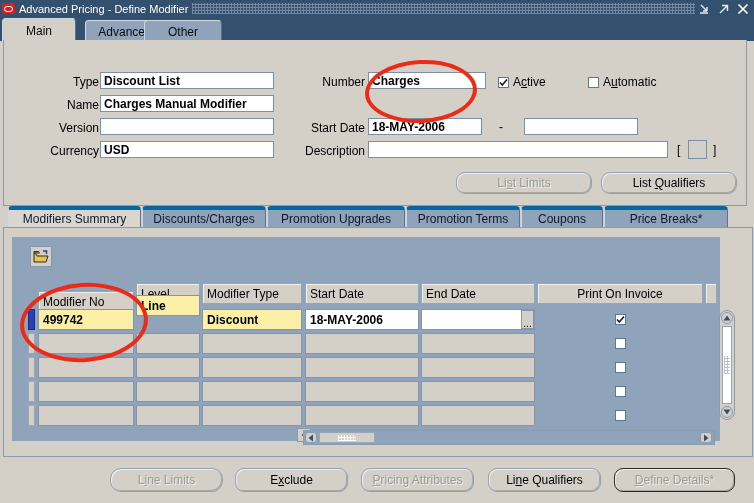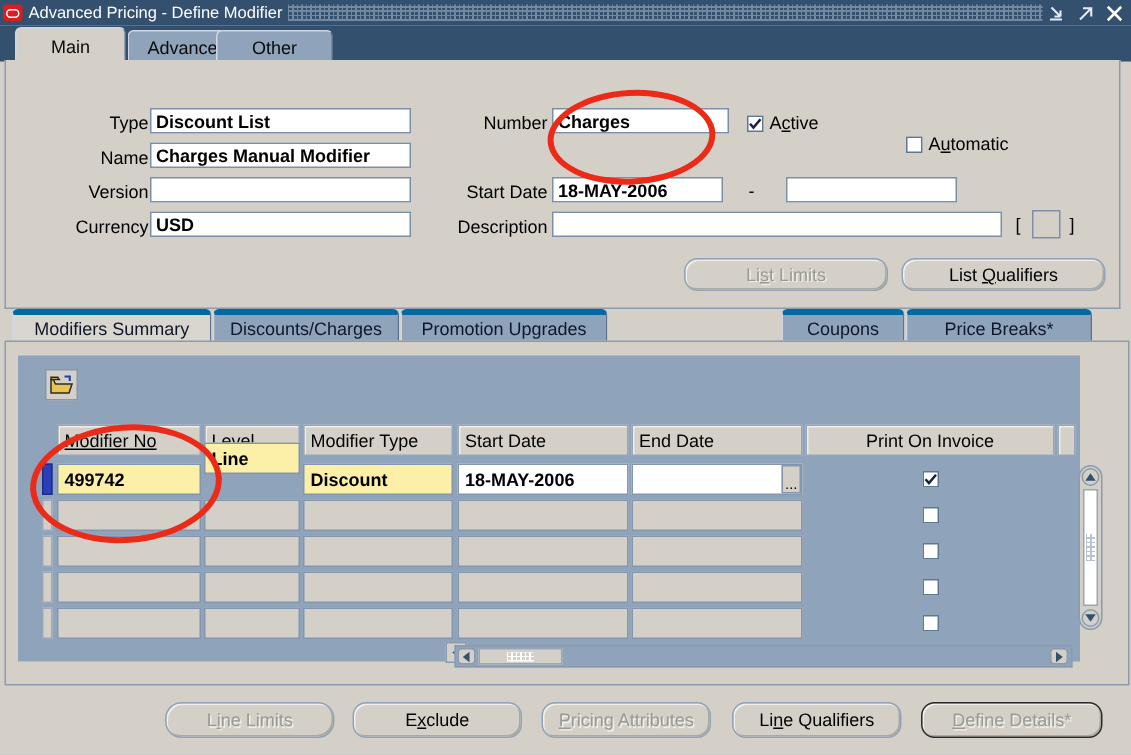--- a/index.html
+++ b/index.html
@@ -187,21 +187,21 @@
       </div>
       <div class="tbtn">
         <svg width="12" height="12" viewBox="0 0 12 12">
             <path d="M1.5 1.5 L10.5 10.5 M10.5 1.5 L1.5 10.5" stroke="#ffffff" stroke-width="1.7" fill="none"></path>
           </svg>
       </div>
     </div>
   </div>
 
   <div class="toptabs">
-    <div class="toptab active" style="left:10px;width:72px;text-align:right;">Main</div>
+    <div class="toptab active" style="left:2px;width:72px;text-align:right;">Main</div>
     <div class="toptab" style="left:85px;width:78px;">Advanced</div>
     <div class="toptab" style="left:144px;width:76px;">Other</div>
   </div>
 
   <div class="panel">
 
     <div class="lbl" style="left:10px;top:35px;width:85px;">Type</div>
     <div class="lbl" style="left:10px;top:58px;width:85px;">Name</div>
     <div class="lbl" style="left:10px;top:81px;width:85px;">Version</div>
     <div class="lbl" style="left:10px;top:104px;width:85px;">Currency</div>
@@ -225,54 +225,55 @@
     <div class="brk" style="left:709px;top:103px;">]</div>
 
     <div class="cbx" style="left:494px;top:35px;">
       <span class="box">
         <svg width="9" height="9" viewBox="0 0 9 9">
             <path d="M1 4.5 L3.3 7 L8 1.5" stroke="#15233b" stroke-width="1.7" fill="none"></path>
           </svg>
       </span>
       <span>A<u>c</u><span>tive</span></span>
     </div>
-    <div class="cbx" style="left:584px;top:49px;margin-left:16px;">
+    <div class="cbx" style="left:584px;top:35px;">
       <span class="box"></span>
       <span>A<u>u</u><span>tomatic</span></span>
     </div>
 
     <div class="btn disabled" style="left:452px;top:132px;width:136px;height:22px;">
       <span>Li<u>s</u>t Limits</span>
     </div>
     <div class="btn" style="left:597px;top:132px;width:136px;height:22px;">
       <span>List <u>Q</u>ualifiers</span>
     </div>
   </div>
 
   <div class="lowtabs">
     <div class="ltab active" style="left:5px;width:133px;">Modifiers Summary</div>
     <div class="ltab" style="left:139px;width:124px;">Discounts/Charges</div>
     <div class="ltab" style="left:264px;width:138px;">Promotion Upgrades</div>
+    <div class="ltab" style="left:403px;width:114px;">Promotion Terms</div>
     <div class="ltab" style="left:518px;width:82px;">Coupons</div>
     <div class="ltab" style="left:601px;width:124px;">Price Breaks*</div>
   </div>
 
   <div class="gridpanel">
     <div class="gridback"></div>
   </div>
 
   <div class="iconbtn">
     <svg width="16" height="14" viewBox="0 0 16 14">
       <path d="M1 3 L1 12 L13 12 L15 6 L4 6 L2.5 3 Z" fill="#e8c451" stroke="#2b2b2b" stroke-width="1"></path>
       <path d="M1 3 L1 1.5 L5.5 1.5 L6.5 3 Z" fill="#e8c451" stroke="#2b2b2b" stroke-width="1"></path>
       <path d="M10 1 L13.5 1 L13.5 4" stroke="#1c3fa8" stroke-width="1.4" fill="none"></path>
     </svg>
   </div>
 
-  <div class="ghead" style="left:38px;top:283px;width:96px;text-decoration:underline;">Modifier No</div>
+  <div class="ghead" style="left:38px;top:291px;width:96px;">Modifier No</div>
   <div class="ghead" style="left:136px;top:283px;width:64px;">Level</div>
   <div class="ghead" style="left:202px;top:283px;width:100px;">Modifier Type</div>
   <div class="ghead" style="left:305px;top:283px;width:114px;">Start Date</div>
   <div class="ghead" style="left:421px;top:283px;width:114px;">End Date</div>
   <div class="ghead ctr" style="left:537px;top:283px;width:166px;">Print On Invoice</div>
   <div class="ghead" style="left:705px;top:283px;width:12px;"></div>
 
   <div class="recind cur" style="left:28px;top:309px;"></div>
   <div class="gcell yellow" style="left:38px;top:309px;width:96px;">499742</div>
   <div class="gcell yellow" style="left:136px;top:295px;width:64px;">Line</div>

